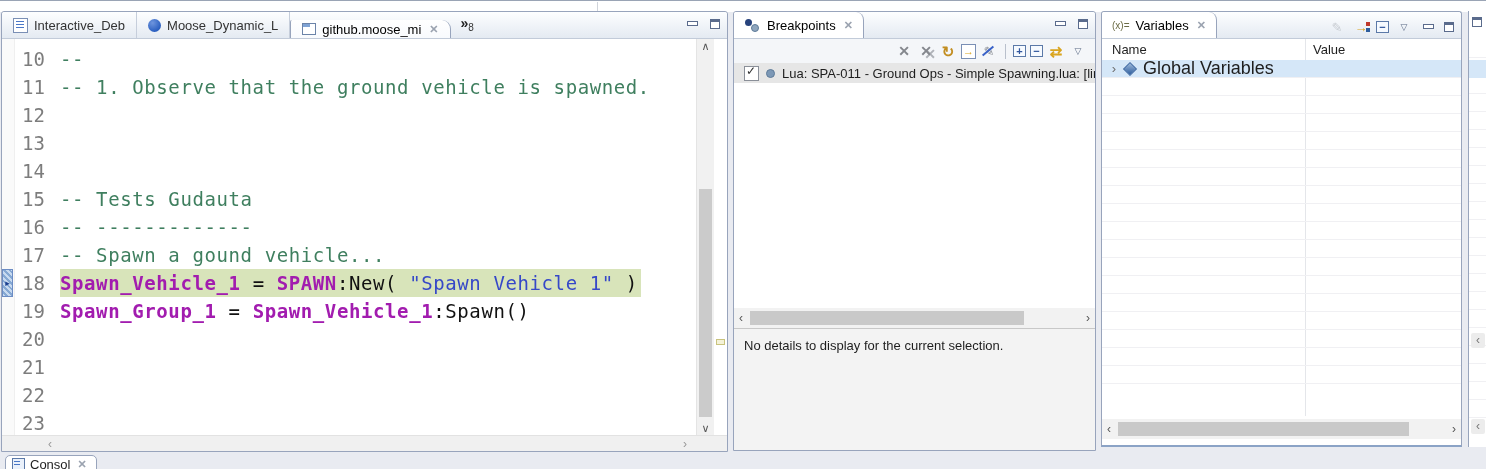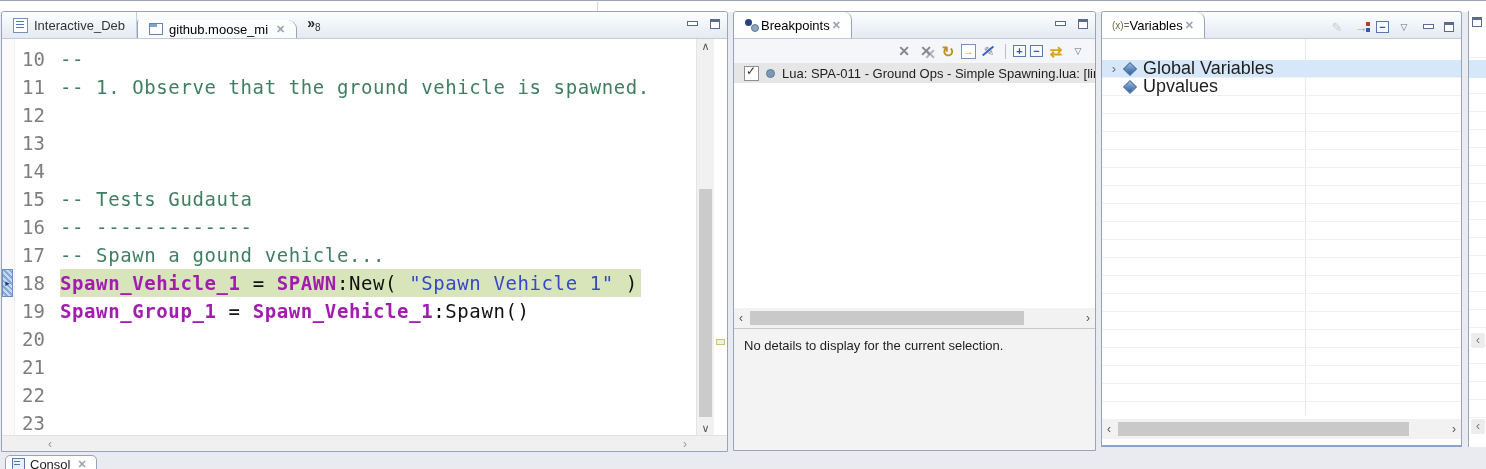--- a/index.html
+++ b/index.html
@@ -9,21 +9,21 @@
     font-family:"Liberation Sans", sans-serif;
     font-size:13px;color:#1e1e1e;
     -webkit-font-smoothing:antialiased;
   }
   
   .panel{position:absolute;background:#fff;border:1px solid #98A4BC;border-radius:3px 3px 0 0;box-sizing:border-box;}
   .tabstrip{position:absolute;left:0;top:0;right:0;height:27px;
     background:linear-gradient(#FDFEFF,#E4EAF2);
     border-bottom:1px solid #C2CBD9;border-radius:3px 3px 0 0;
     display:flex;align-items:stretch;box-sizing:border-box;}
-  .vtab{display:flex;align-items:center;padding:0 10px;background:#fff;
+  .vtab{display:flex;align-items:center;gap:6px;padding:0 10px;background:#fff;
     border-right:1px solid #98A4BC;border-radius:3px 8px 0 0;font-size:13px;color:#000;}
   .tab-close{color:#9BA3B0;font-weight:bold;font-size:11px;margin-left:2px;}
   .winbtns{position:absolute;right:7px;top:7px;display:flex;gap:12px;align-items:center;}
   .btn-min{width:11px;height:9px;position:relative;}
   .btn-min::before{content:"";position:absolute;left:0;top:1px;width:9px;height:3px;border:1px solid #5A6B8C;background:#fff;}
   .btn-max{width:10px;height:10px;border:1px solid #5A6B8C;border-top:3px solid #5A6B8C;background:#fff;box-sizing:border-box;}
   .tbi{display:inline-flex;align-items:center;justify-content:center;width:18px;height:16px;font-size:13px;line-height:1;}
   .tsep{width:1px;height:15px;background:#B9C0CC;margin:0 3px;}
   
   #editor-panel{left:1px;top:11px;width:727px;height:441px;}
@@ -135,20 +135,24 @@
     <span class="vsep" data-name="toolbar-separator"></span>
   </div>
 
 <div class="panel" id="editor-panel" data-name="editor-panel">
   <div class="tabstrip" data-name="editor-tabstrip">
     <div id="editor-tabs" data-name="editor-tabs">
         <div class="etab" data-name="editor-tab-interactive-deb">
           <span class="ic-console-view" data-name="console-view-icon"></span>
           <span data-name="tab-label">Interactive_Deb</span>
         </div>
+        <div class="etab" data-name="editor-tab-moose-dynamic-l">
+          <span class="ic-lua" data-name="lua-file-icon"></span>
+          <span data-name="tab-label">Moose_Dynamic_L</span>
+        </div>
         <div class="etab active" data-name="editor-tab-github-moose-mi">
           <span class="ic-editor-window" data-name="editor-window-icon"></span>
           <span data-name="tab-label">github.moose_mi</span>
           <span class="tab-close" data-name="close-icon">✕</span>
         </div>
       </div>
     <div class="tab-overflow" data-name="tab-overflow-chevron">
       <span class="gg" data-name="chevron-double-icon">»</span>
       <span class="cnt" data-name="hidden-tab-count">8</span>
     </div>
@@ -246,34 +250,32 @@
       <span id="var-toolbar" style="display:flex;gap:6px;align-items:center;" data-name="variables-toolbar">
           <span class="tbi" data-name="show-type-names-icon">✎</span>
           <span class="tbi" data-name="show-logical-structure-icon">→</span>
           <span class="tbi icon-boxpm" data-name="collapse-all-icon">−</span>
           <span class="tbi" data-name="view-menu-icon">▽</span>
         </span>
       <span class="btn-min" data-name="minimize-icon"></span>
       <span class="btn-max" data-name="maximize-icon"></span>
     </div>
   </div>
+  <div id="var-header" data-name="variables-table-header">
+    <span class="hname" data-name="column-header-name">Name</span>
+    <span class="hvalue" data-name="column-header-value">Value</span>
+  </div>
   <div class="col-divider" data-name="column-divider"></div>
   <div id="var-rows" data-name="variables-tree">
       <div class="vrow sel" data-name="variables-row-global-variables">
         <span class="vexp" data-name="expander-chevron-icon">›</span>
         <span class="diamond" data-name="variable-diamond-icon"></span>
         <span class="vname" data-name="variable-name">Global Variables</span>
         <span class="vvalue" data-name="variable-value"></span>
       </div>
-      <div class="vrow" data-name="variables-row-upvalues">
-        <span class="vexp" data-name="expander-placeholder"></span>
-        <span class="diamond" data-name="variable-diamond-icon"></span>
-        <span class="vname" data-name="variable-name">Upvalues</span>
-        <span class="vvalue" data-name="variable-value"></span>
-      </div>
       <div class="vrow" data-name="empty-table-row"></div>
       <div class="vrow" data-name="empty-table-row"></div>
       <div class="vrow" data-name="empty-table-row"></div>
       <div class="vrow" data-name="empty-table-row"></div>
       <div class="vrow" data-name="empty-table-row"></div>
       <div class="vrow" data-name="empty-table-row"></div>
       <div class="vrow" data-name="empty-table-row"></div>
       <div class="vrow" data-name="empty-table-row"></div>
       <div class="vrow" data-name="empty-table-row"></div>
       <div class="vrow" data-name="empty-table-row"></div>

